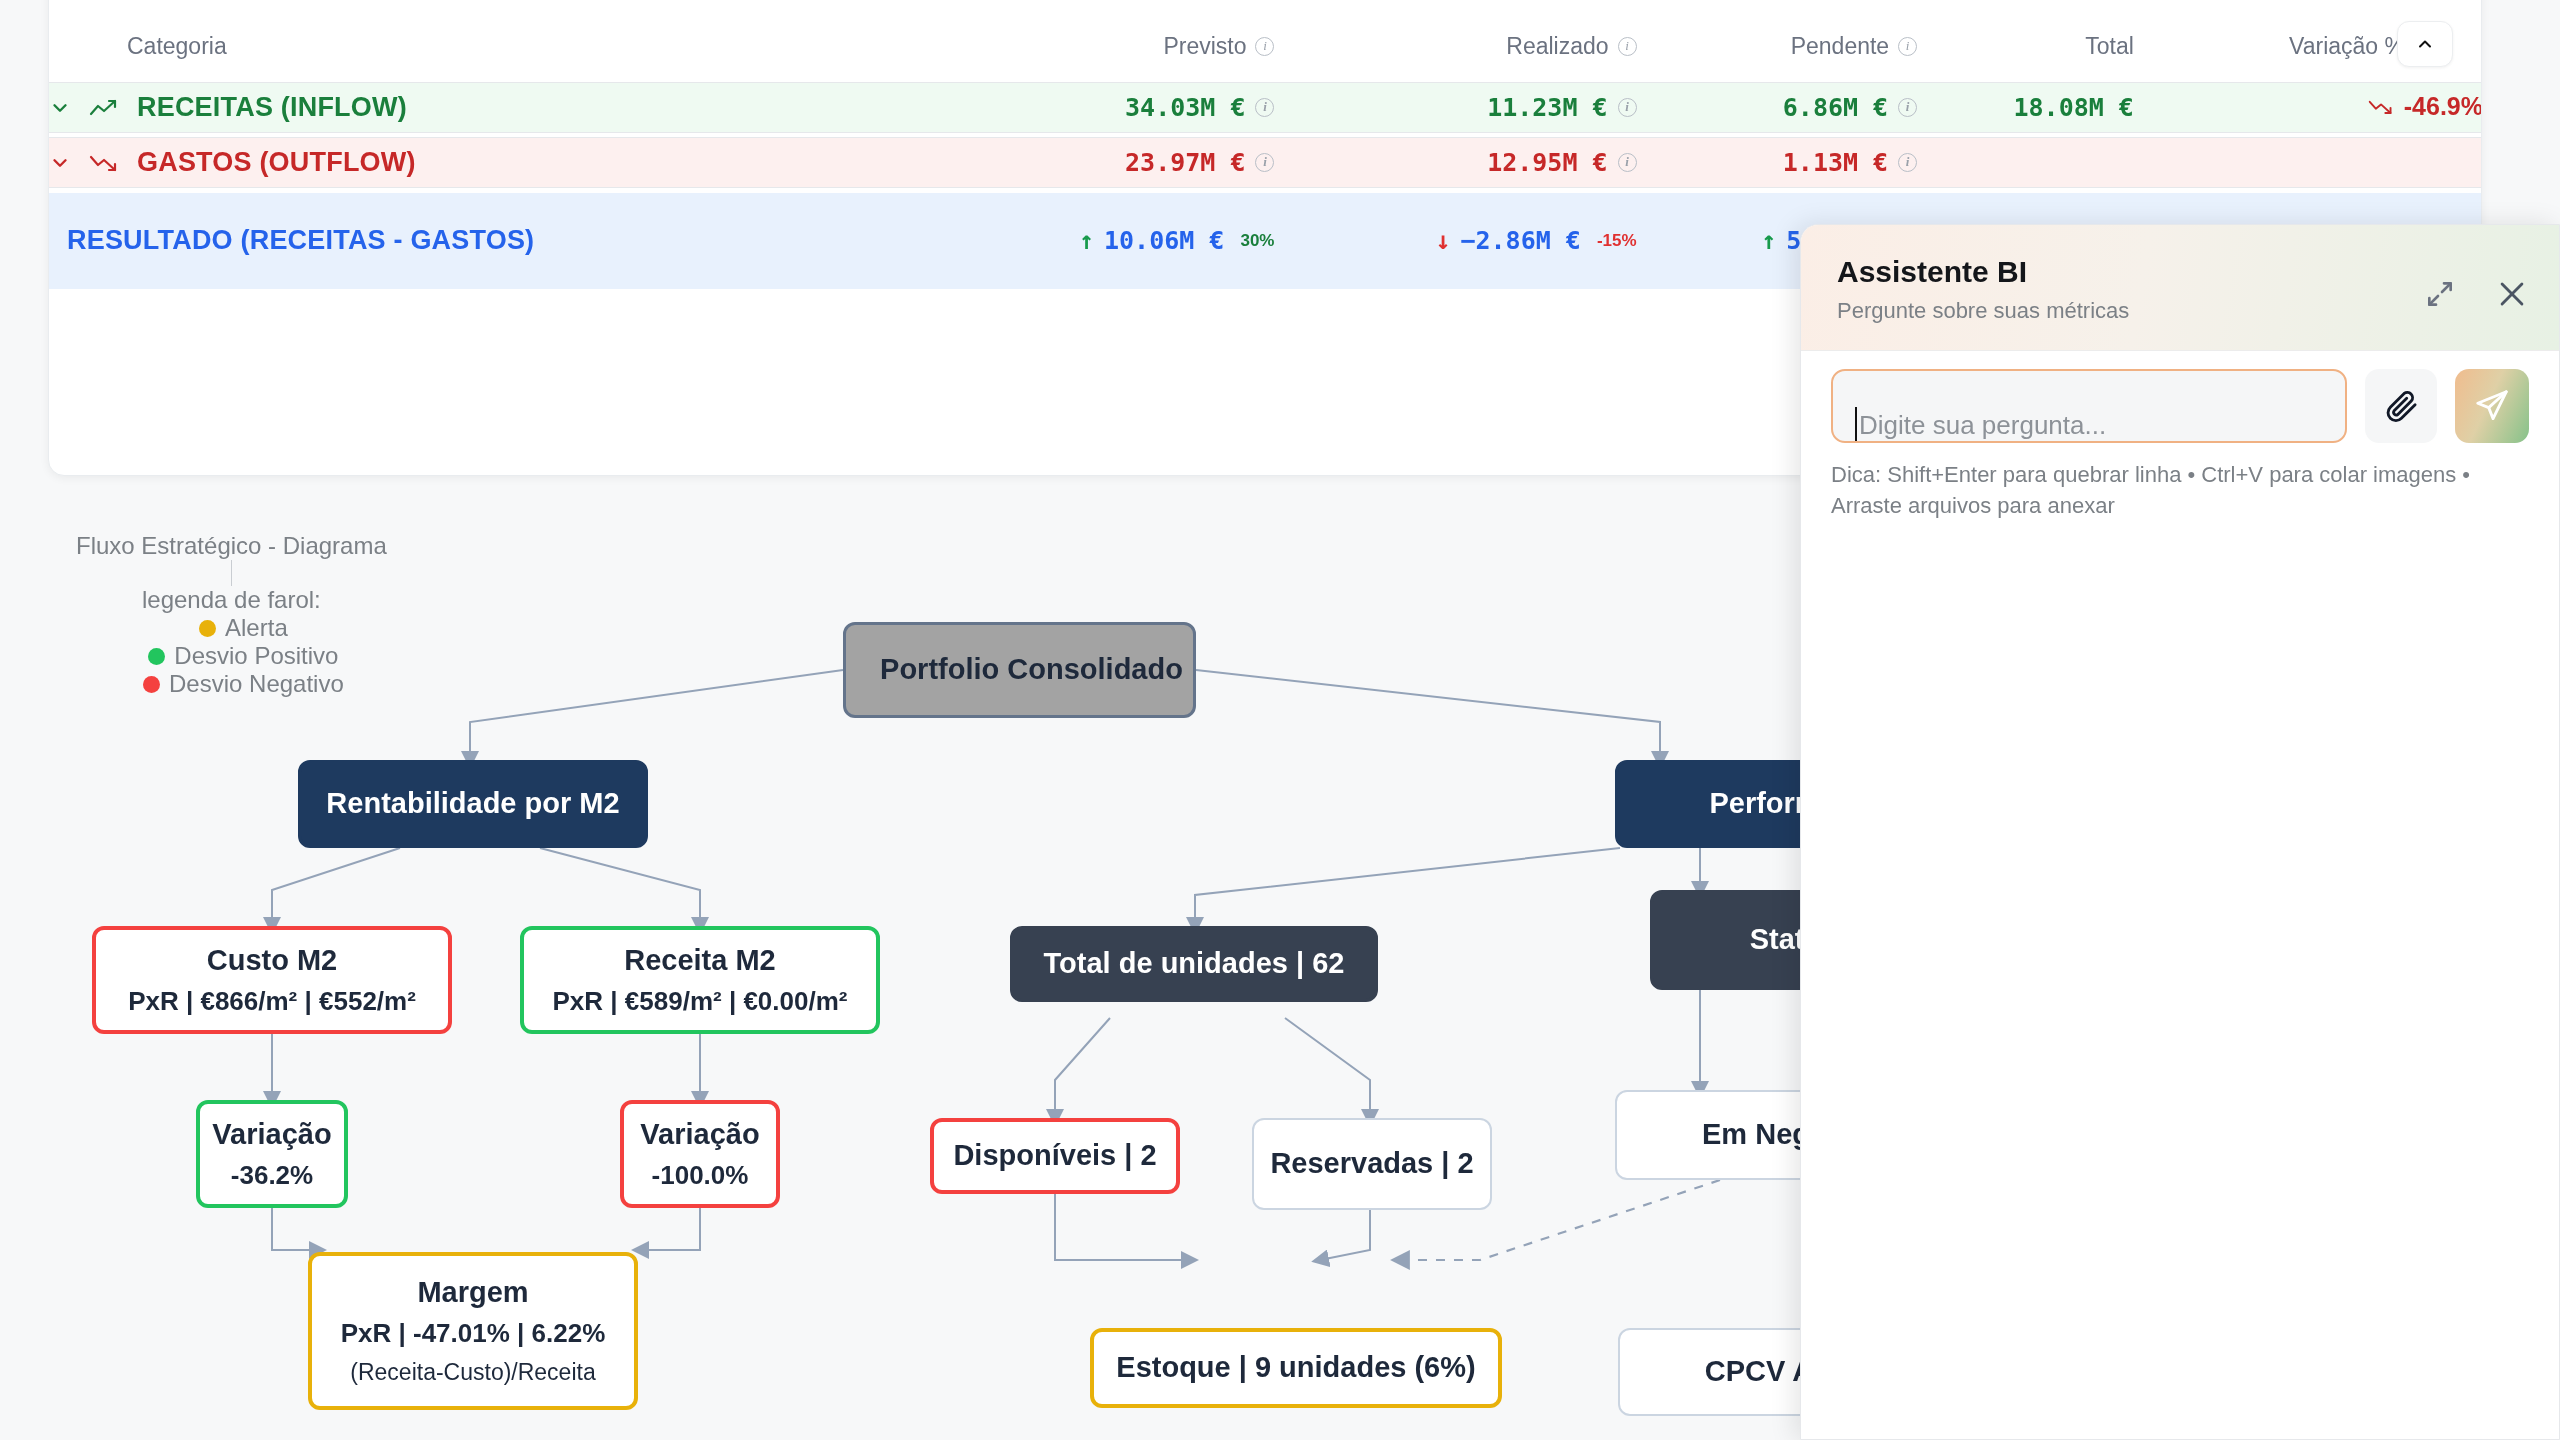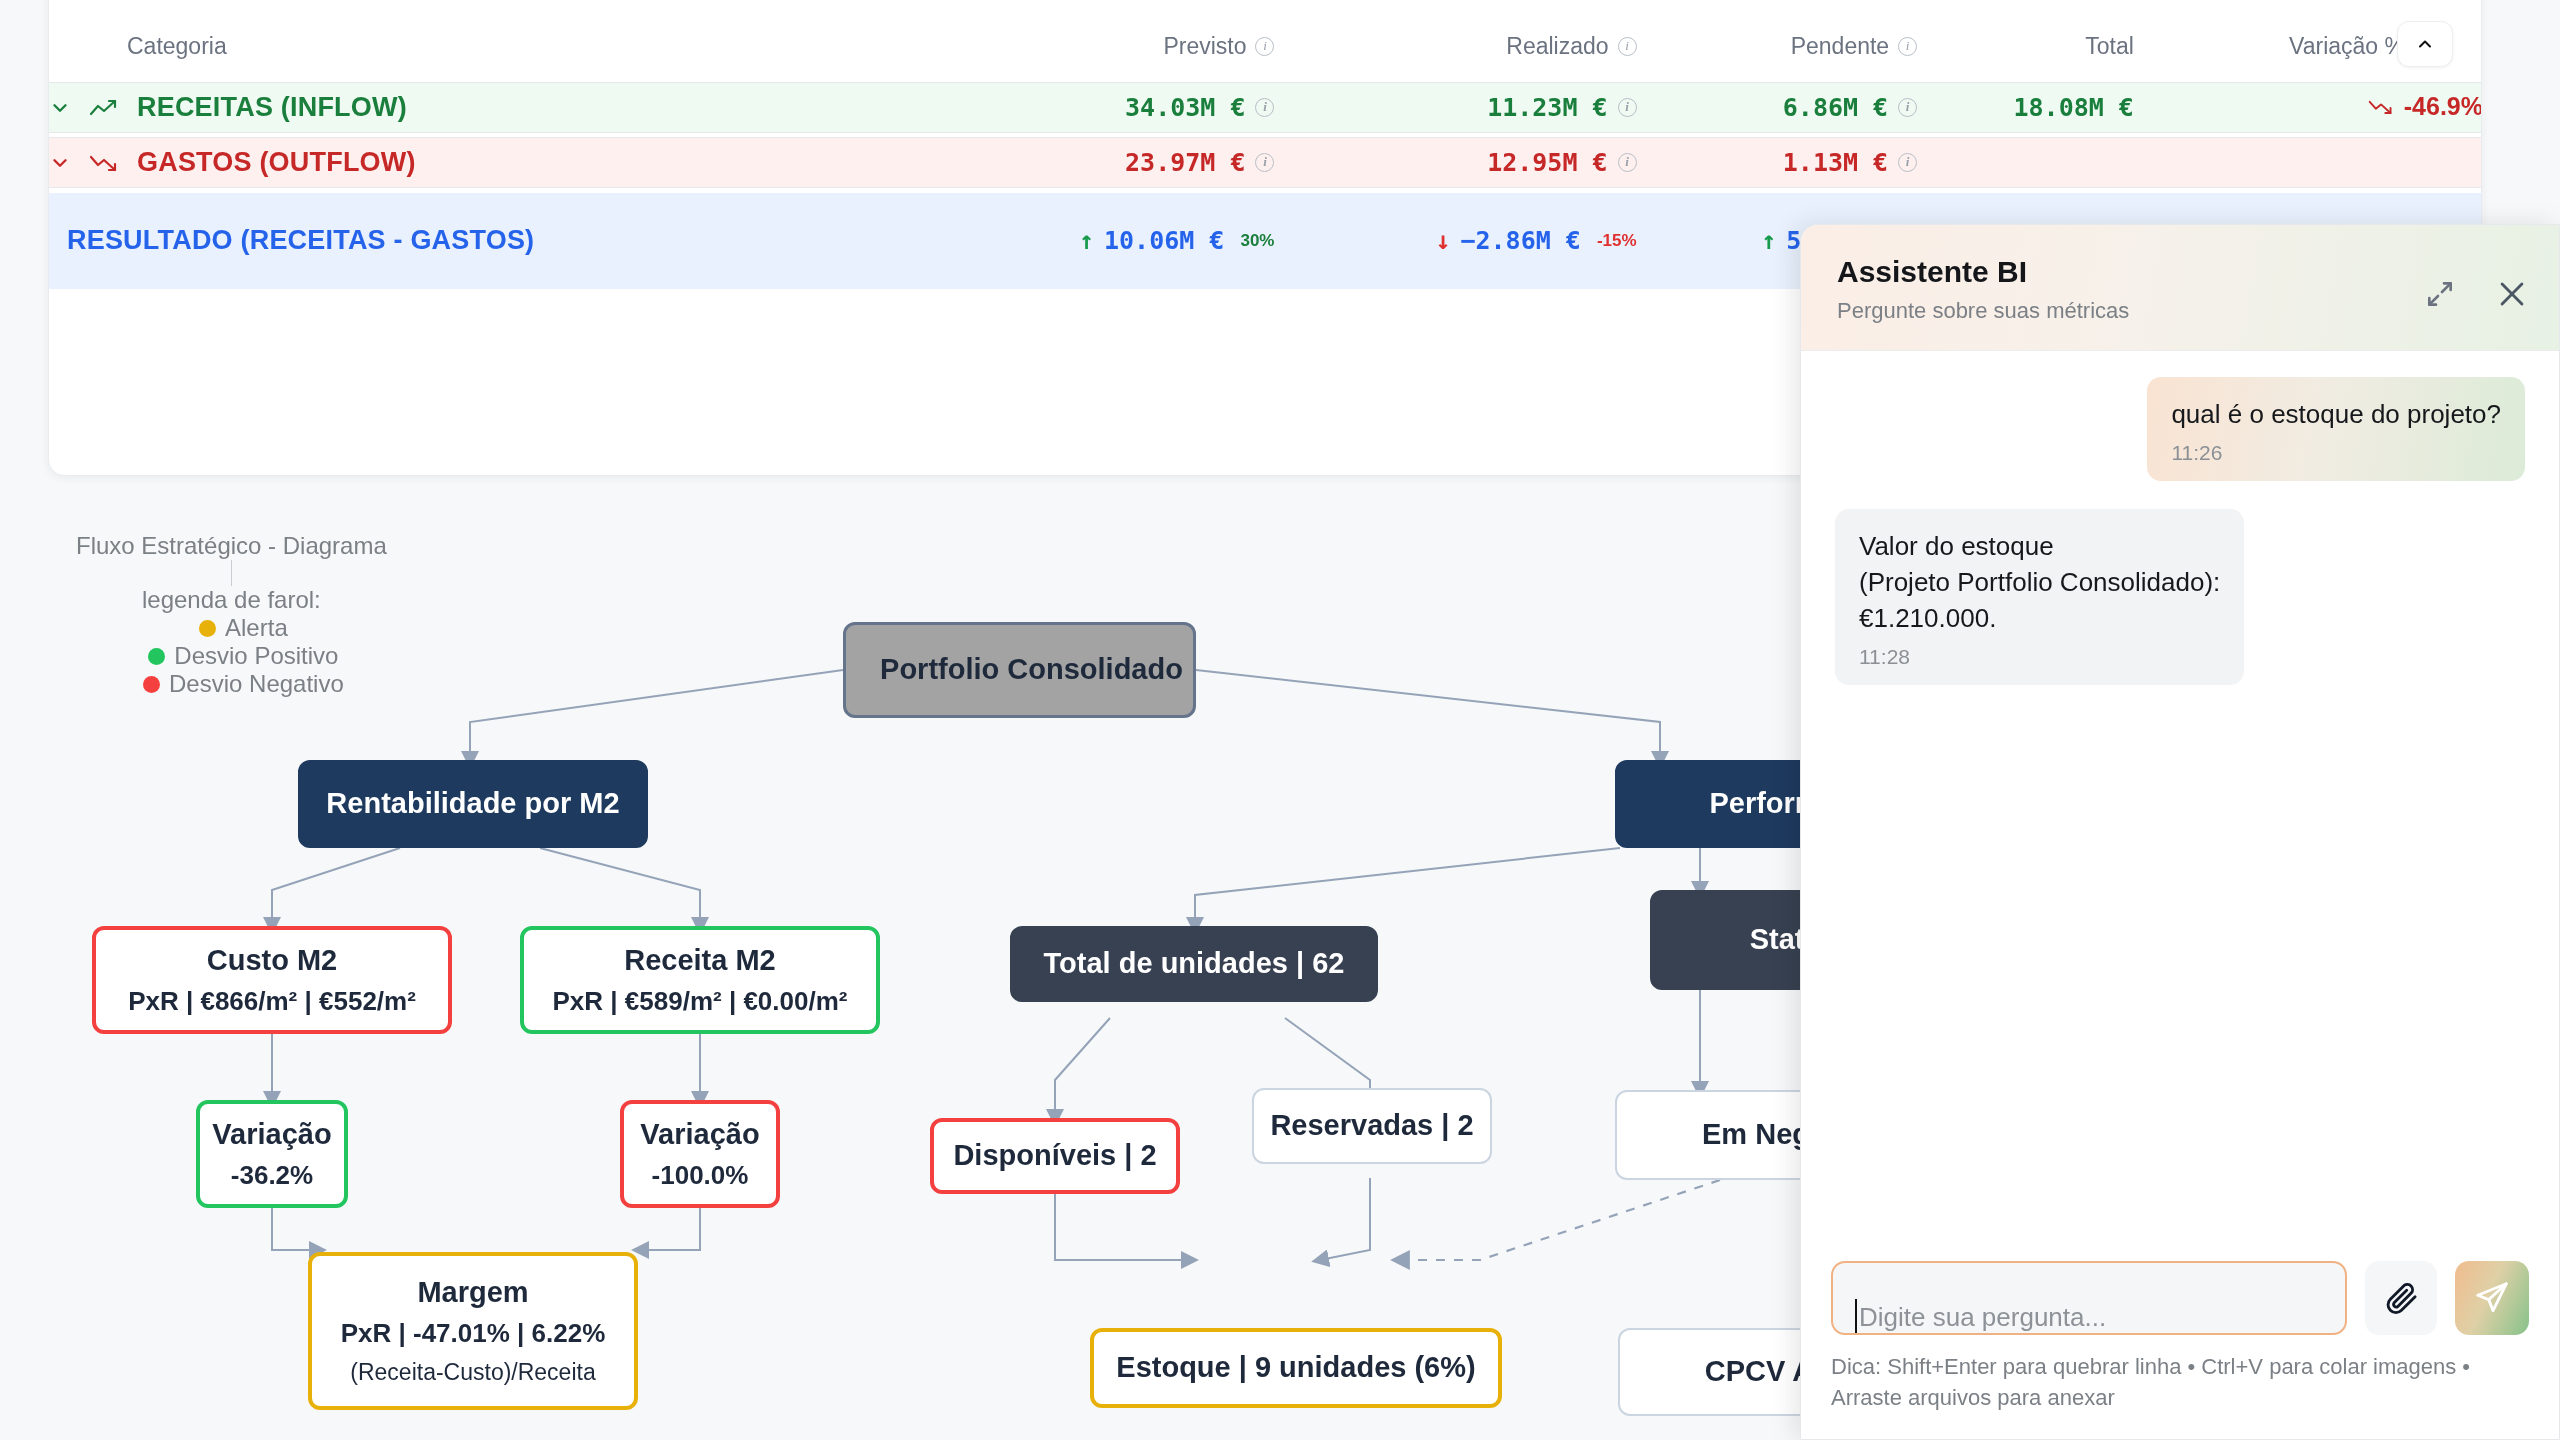--- a/index.html
+++ b/index.html
@@ -431,21 +431,21 @@
     </div>
 
     <div class="node n-slate" style="left:1010px; top:366px; width:368px; height:76px;">
       <span class="t1">Total de unidades | 62</span>
     </div>
 
     <div class="node n-red" style="left:930px; top:558px; width:250px; height:76px;text-align:right;">
       <span class="t1">Disponíveis | 2</span>
     </div>
 
-    <div class="node n-plain" style="left:1252px; top:528px; width:240px; height:76px;">
+    <div class="node n-plain" style="left:1252px; top:558px; width:240px; height:92px;">
       <span class="t1">Reservadas | 2</span>
     </div>
 
     <div class="node n-amber" style="left:1090px; top:768px; width:412px; height:80px;">
       <span class="t1">Estoque | 9 unidades (6%)</span>
     </div>
 
     <div class="node n-slate" style="left:1650px; top:330px; width:330px; height:100px;">
       <span class="t1">Status da</span>
     </div>
@@ -475,36 +475,20 @@
         </div>
         <div class="icon-btn">
           <svg width="34" height="34" viewBox="0 0 24 24" fill="none" stroke="#4b5563" stroke-width="2" stroke-linecap="round">
             <line x1="5" y1="5" x2="19" y2="19"></line>
             <line x1="19" y1="5" x2="5" y2="19"></line>
           </svg>
         </div>
       </div>
     </div>
 
-    <div class="chat-body">
-      <div class="msg-row user">
-        <div class="bubble user">
-          <div class="txt">qual é o estoque do projeto?</div>
-          <div class="time">11:26</div>
-        </div>
-      </div>
-      <div class="msg-row bot">
-        <div class="bubble bot">
-          <div class="txt">Valor do estoque
-(Projeto Portfolio Consolidado):
-€1.210.000.</div>
-          <div class="time">11:28</div>
-        </div>
-      </div>
-    </div>
 
     <div class="chat-footer">
       <div class="input-row">
         <div class="chat-input">
           <span class="caret-bar"></span>
           <span class="ph">Digite sua pergunta...</span>
         </div>
         <div class="attach-btn">
           <svg width="36" height="36" viewBox="0 0 24 24" fill="none" stroke="#111827" stroke-width="1.9" stroke-linecap="round" stroke-linejoin="round">
             <path d="M21.4 11.1 12.3 20.2a5.2 5.2 0 0 1-7.4-7.4l9.2-9.2a3.5 3.5 0 0 1 4.9 4.9l-9.1 9.2a1.8 1.8 0 0 1-2.5-2.5l8.4-8.4"></path>

